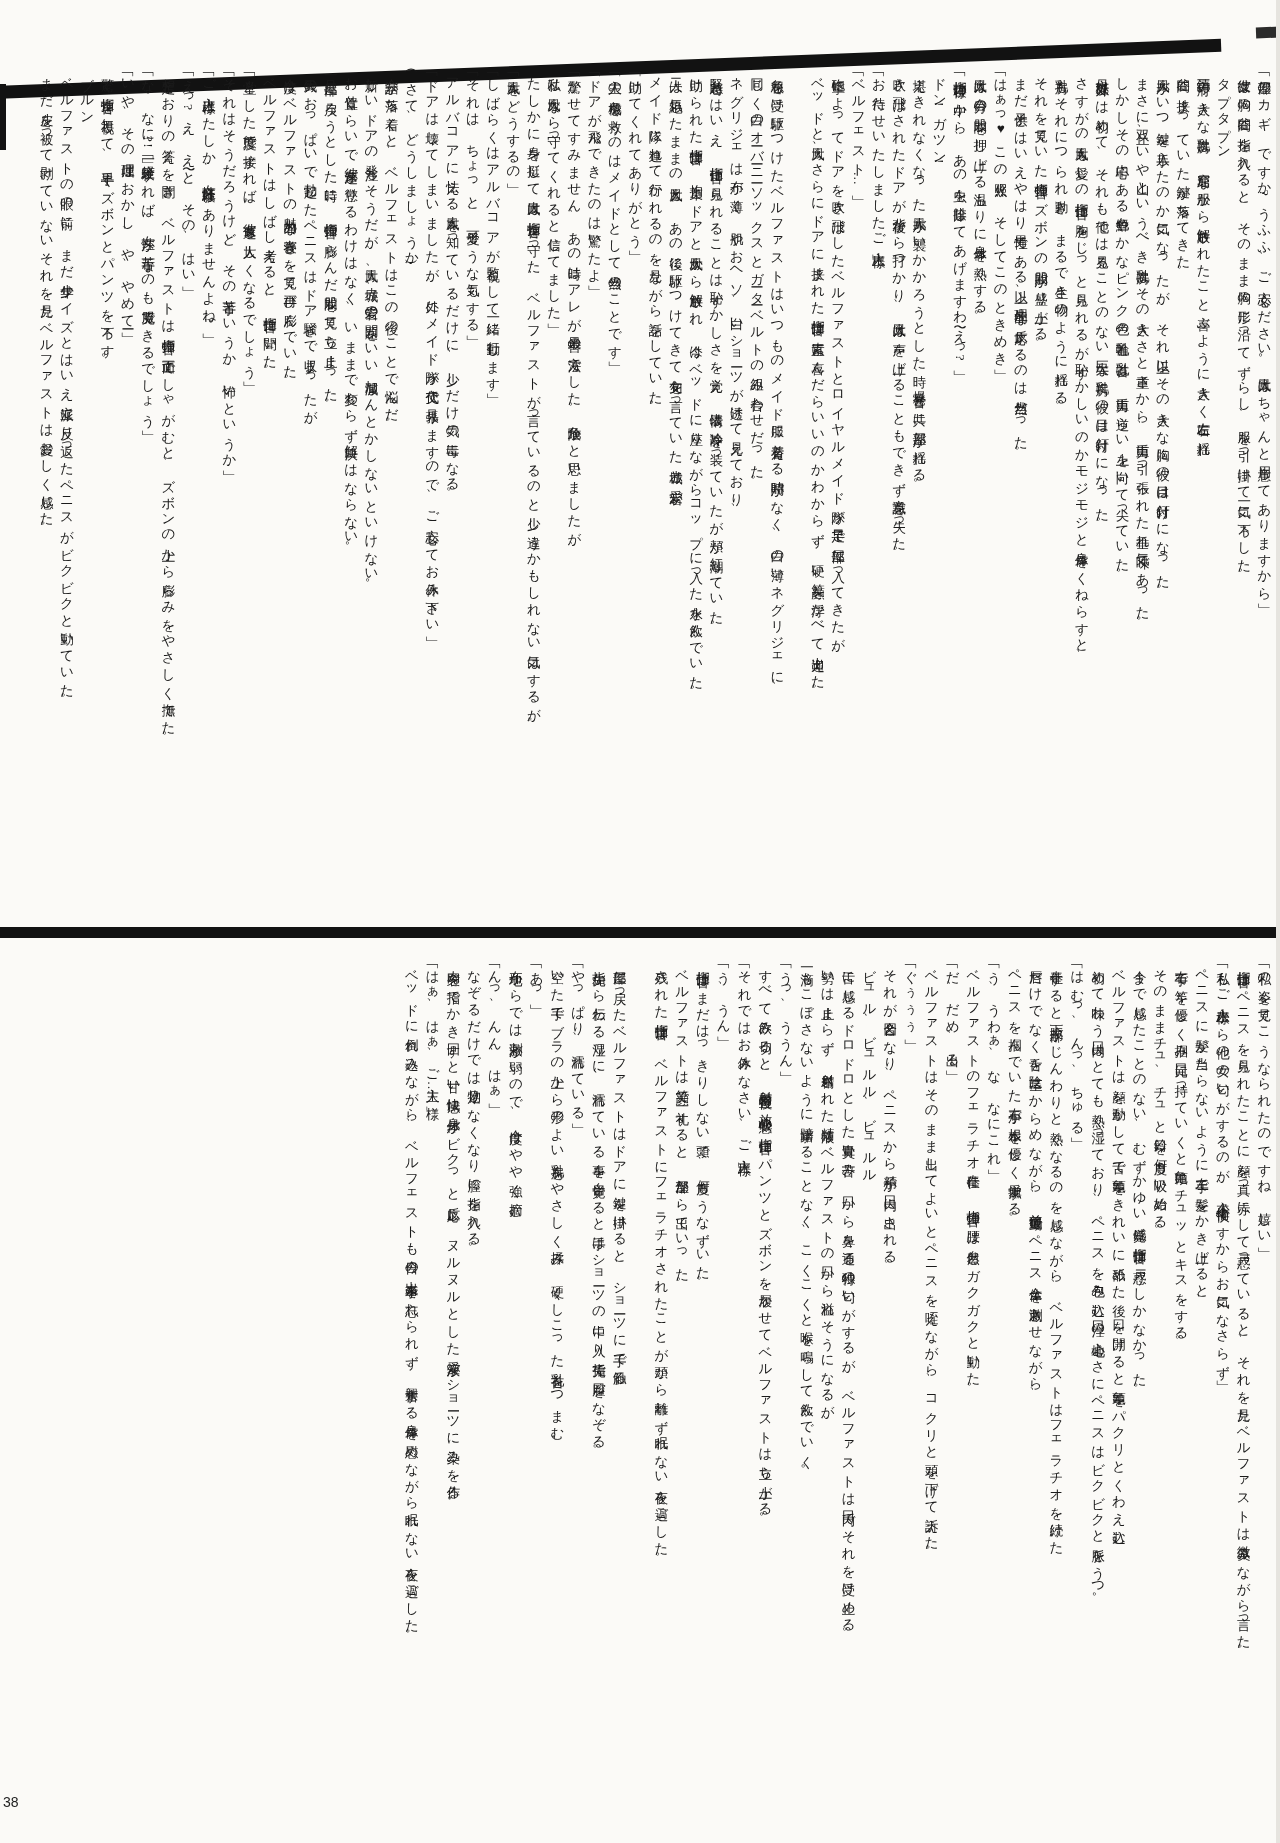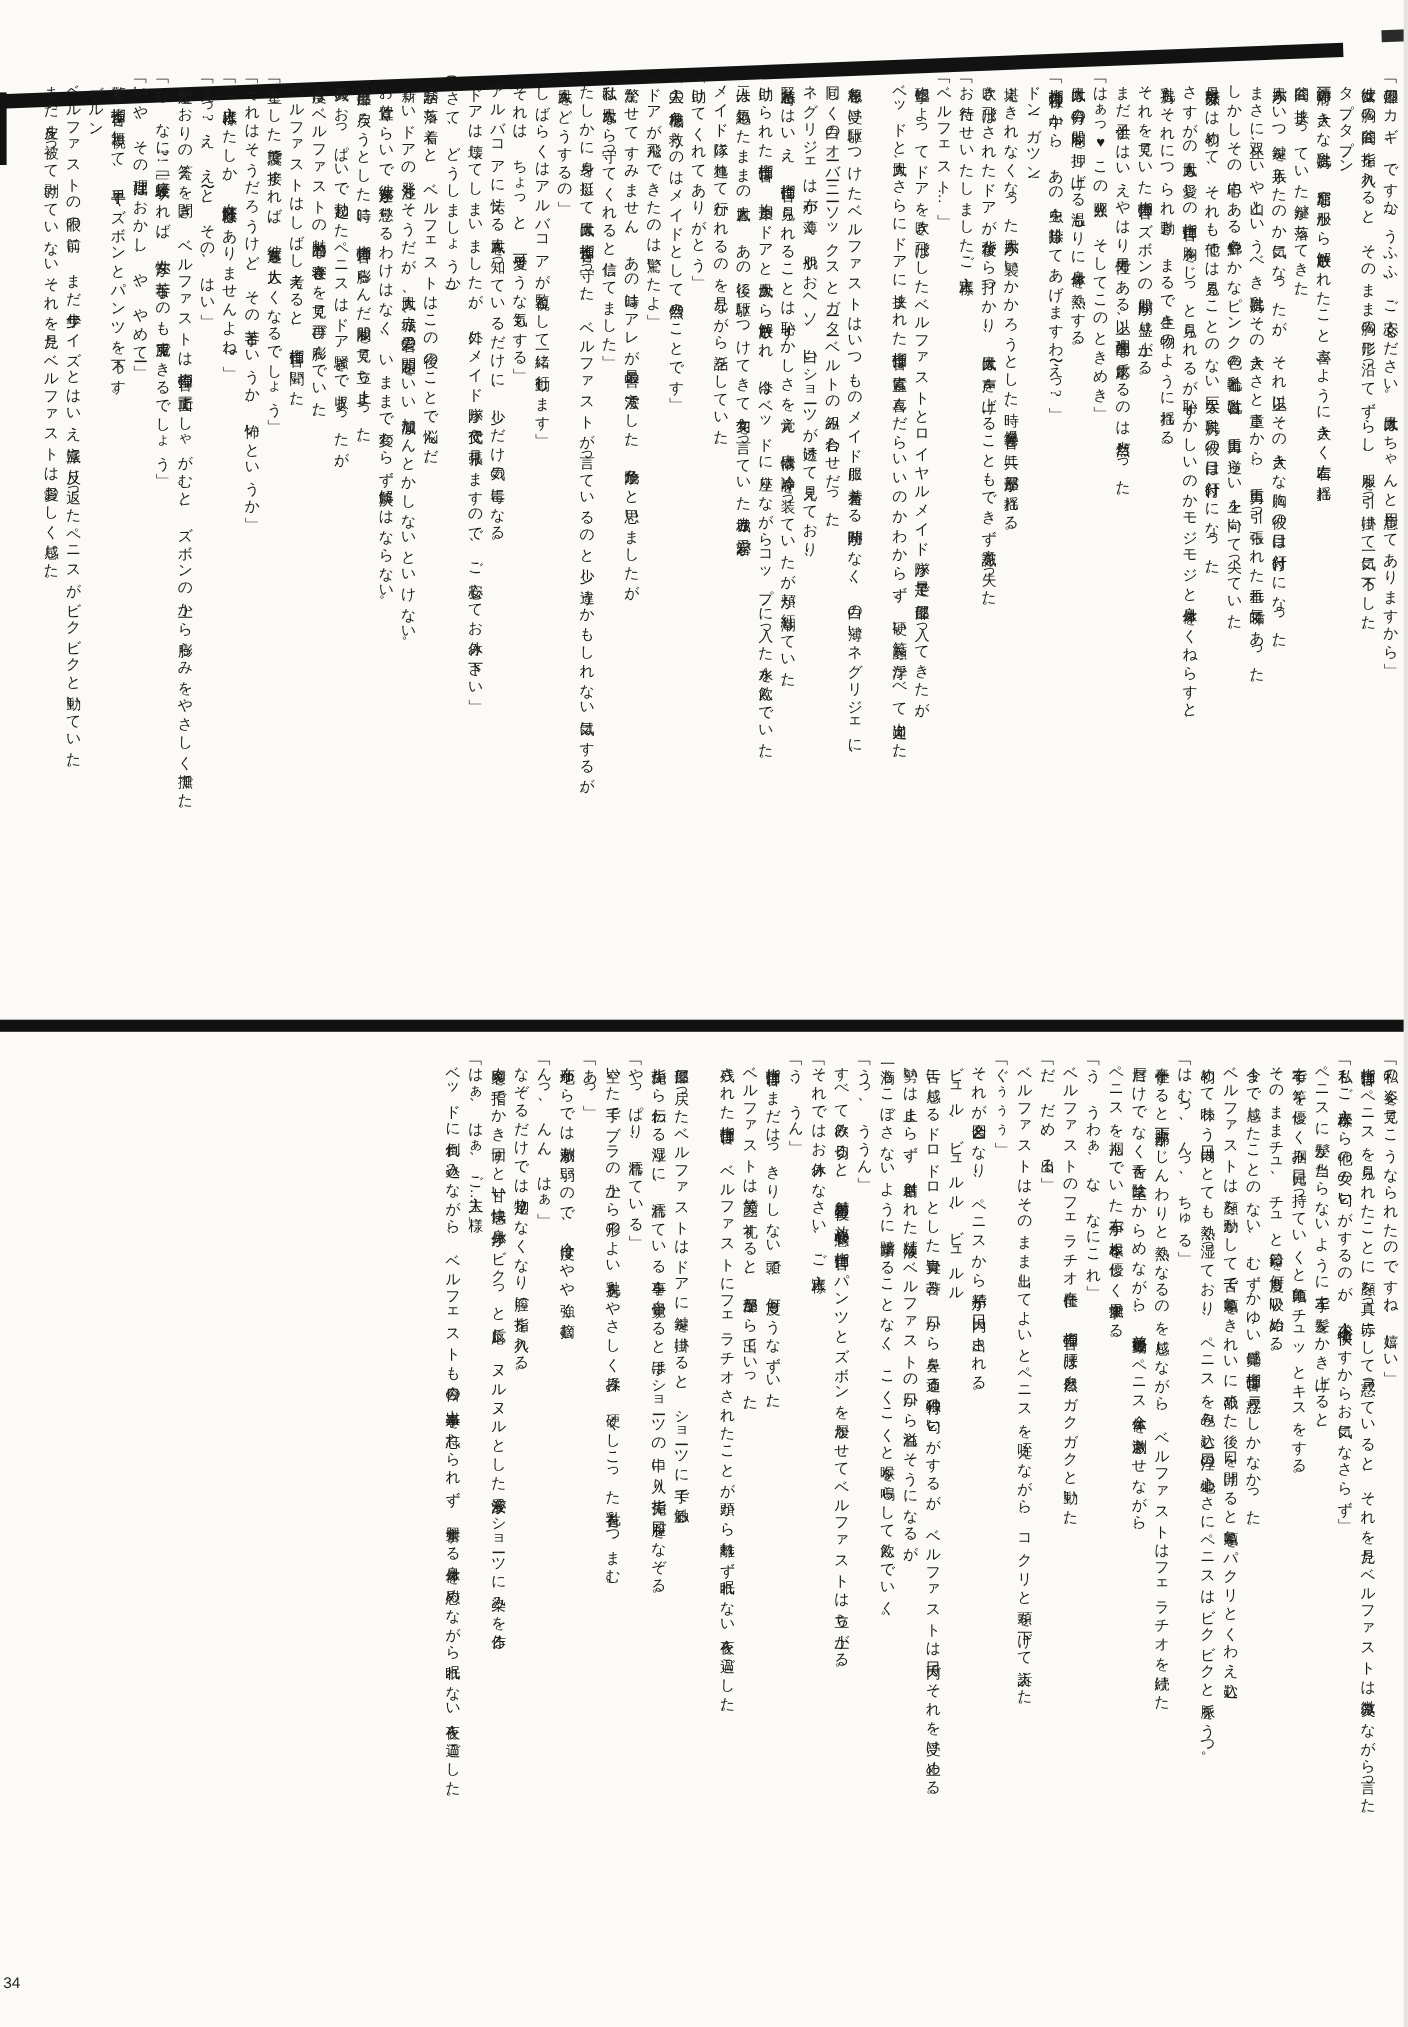--- a/index.html
+++ b/index.html
@@ -159,13 +159,13 @@
     <div class="l">空いた手でブラの上から形のよい乳房をやさしく揉み、硬くしこった乳首をつまむ。</div>
     <div class="l">「あっ」</div>
     <div class="l">布地からでは刺激が弱いので、今度はやや強く摘む。</div>
     <div class="l">「んっ、んん、はぁ」</div>
     <div class="l">なぞるだけでは物足りなくなり膣に指を入れる。</div>
     <div class="l">肉襞を指でかき回すと甘い快感に身体がビクっと反応し、ヌルヌルとした愛液がショーツに染みを作る。</div>
     <div class="l">「はぁ、はぁ、ご主人…様」</div>
     <div class="l">ベッドに倒れ込みながら、ベルフェストも今日の出来事を忘れられず、興奮する身体を慰めながら眠れない夜を過ごした。</div>
   </div>
 
-<div class="page-number">34</div>
+<div class="page-number">38</div>
 
 </body></html>

